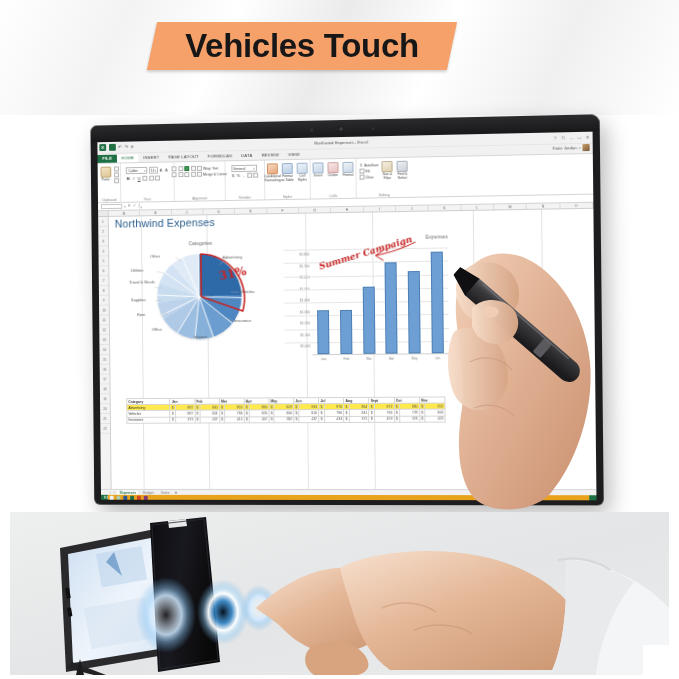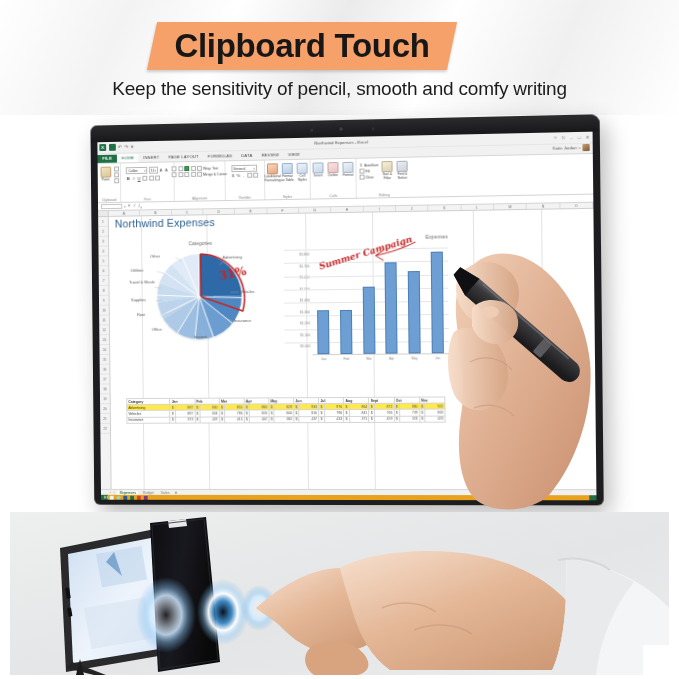--- a/index.html
+++ b/index.html
@@ -267,22 +267,21 @@
     position:absolute; right:0; bottom:0; width:26px; height:30px; background:#fff;
   }
 </style>
 </head>
 <body>
 
 <div class="page">
 
   <div class="hero">
     <div class="banner"></div>
-    <div class="banner-text">Clipboard Touch</div>
-    <div class="subtitle">Keep the sensitivity of pencil, smooth and comfy writing</div>
+    <div class="banner-text">Vehicles Touch</div>
   </div>
 
   <div class="tablet">
     <div class="bezel-top">
       <div class="sensor-l"></div>
       <div class="camera"></div>
       <div class="sensor-r"></div>
     </div>
 
     <div class="screen">

